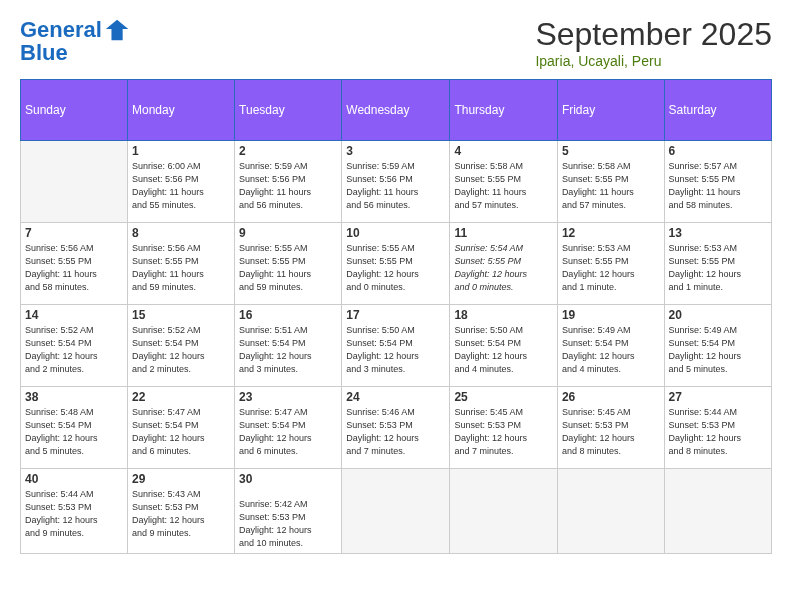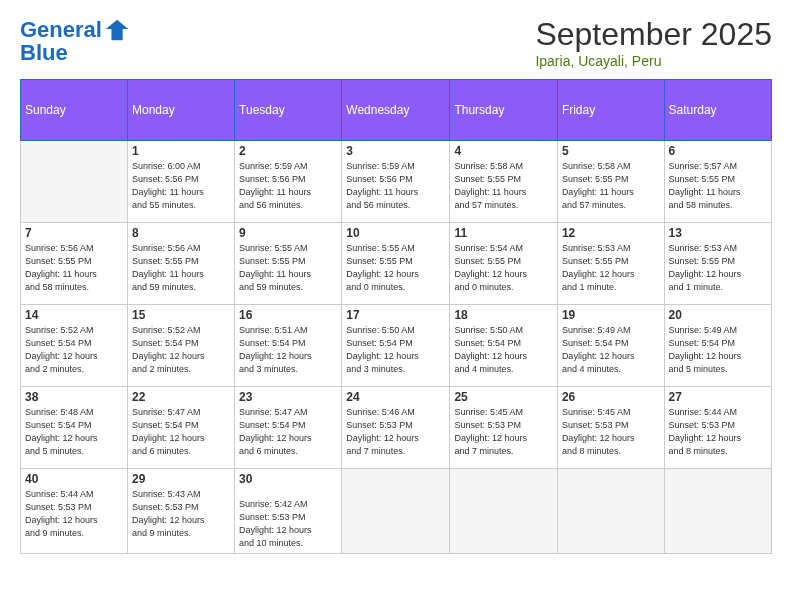--- a/index.html
+++ b/index.html
@@ -195,21 +195,21 @@
           </td>
           <td>
             <div class="day-num">10</div>
             <div class="day-info" style="white-space: pre-line;">Sunrise: 5:55 AM
 Sunset: 5:55 PM
 Daylight: 12 hours
 and 0 minutes.</div>
           </td>
           <td>
             <div class="day-num">11</div>
-            <div class="day-info" style="white-space: pre-line;">Sunrise: 5:54 AM
+            <div class="day-info" style="white-space: pre-line; font-style: italic;">Sunrise: 5:54 AM
 Sunset: 5:55 PM
 Daylight: 12 hours
 and 0 minutes.</div>
           </td>
           <td>
             <div class="day-num">12</div>
             <div class="day-info" style="white-space: pre-line;">Sunrise: 5:53 AM
 Sunset: 5:55 PM
 Daylight: 12 hours
 and 1 minute.</div>

